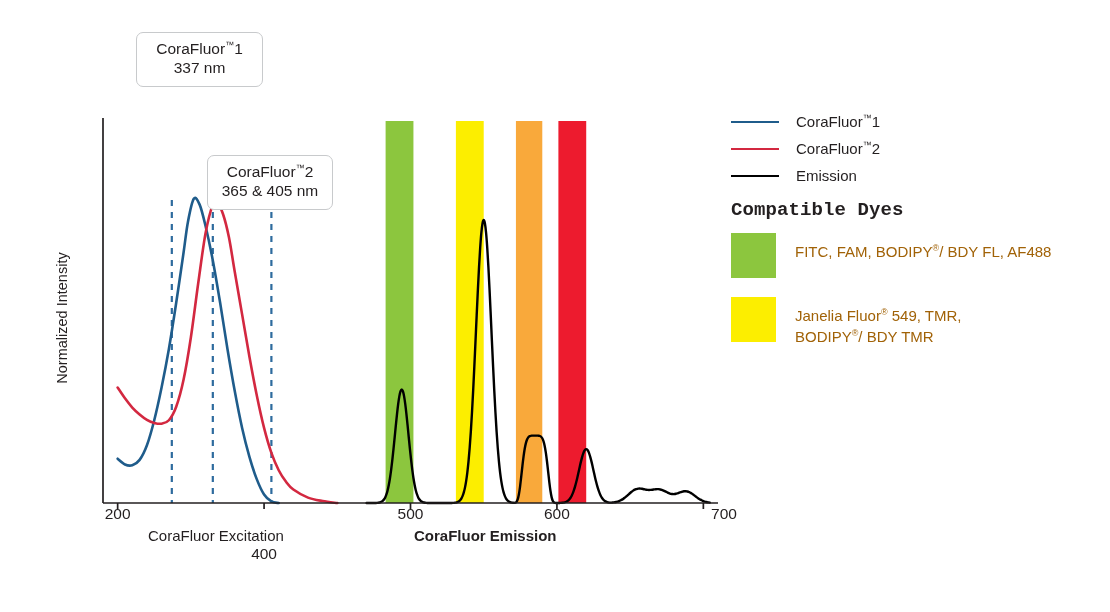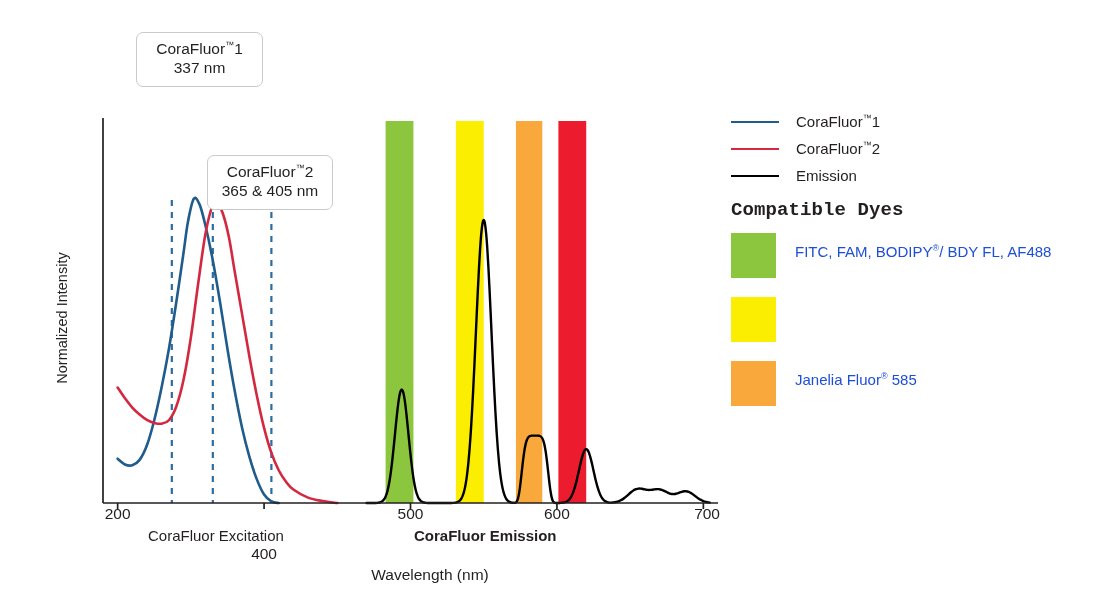--- a/index.html
+++ b/index.html
@@ -35,21 +35,21 @@
   .leg-line{width:48px;height:0;border-top-width:2.6px;border-top-style:solid;
             margin-right:17px;flex:none;}
   .leg-txt{font-size:15px;color:#231f20;white-space:nowrap;}
   .leg-txt sup{font-size:9px;vertical-align:super;line-height:0;}
 
   #dyes-title{position:absolute;left:731px;top:199px;font-size:19px;
               font-weight:bold;color:#231f20;letter-spacing:.1px;font-family:Liberation Mono, monospace;}
   #dyes-list{position:absolute;left:731px;top:233px;width:360px;}
   .dye-row{display:flex;align-items:flex-start;margin-bottom:19px;}
   .dye-sw{width:45px;height:45px;flex:none;margin-right:19px;}
-  .dye-txt{font-size:15px;color:#1d4ed8;line-height:1.38;padding-top:9px;}
+  .dye-txt{font-size:15px;color:#a16207;line-height:1.38;padding-top:9px;}
   .dye-txt sup{font-size:9px;vertical-align:super;line-height:0;}
 </style>
 </head>
 <body>
 
 <div id="chart-root">
 
   <svg class="plot-svg" width="1110" height="612">
     <g id="bands-group">
         <rect x="385.60714285714283" y="121" width="27.821428571428612" height="382" fill="#8CC63E"></rect>
@@ -87,25 +87,24 @@
   <div class="callout" id="callout-cf2">
     <span class="ln"><span>CoraFluor</span><sup>™</sup><span>2</span></span>
     <span class="ln">365 &amp; 405 nm</span>
   </div>
 
   <div id="x-tick-labels">
       <div class="axis-num" style="left: 87.6429px; top: 505px;">200</div>
       <div class="axis-num" style="left: 234.071px; top: 505px; margin-top: 40px;">400</div>
       <div class="axis-num" style="left: 380.5px; top: 505px;">500</div>
       <div class="axis-num" style="left: 526.929px; top: 505px;">600</div>
-      <div class="axis-num" style="left: 660px; top: 505px; text-align: right;">700</div>
+      <div class="axis-num" style="left: 694px; top: 505px;">700</div>
     </div>
   <div class="sub-label" id="sub-left" style="left:148px;top:527px;">CoraFluor Excitation</div>
   <div class="sub-label" id="sub-right" style="left:414px;top:527px;font-weight:bold;">CoraFluor Emission</div>
-  <div id="x-axis-title">Wavelength (nm)</div>
   <div id="y-axis-title">Normalized Intensity</div>
 
   <div id="legend">
       <div class="leg-row">
         <span class="leg-line" style="border-top-color: rgb(31, 92, 139);"></span>
         <span class="leg-txt"><span>CoraFluor</span><sup>™</sup><span>1</span></span>
       </div>
       <div class="leg-row">
         <span class="leg-line" style="border-top-color: rgb(211, 40, 64);"></span>
         <span class="leg-txt"><span>CoraFluor</span><sup>™</sup><span>2</span></span>
@@ -118,22 +117,20 @@
   <div id="dyes-title">Compatible Dyes</div>
   <div id="dyes-list">
       <div class="dye-row">
         <div class="dye-sw" style="background: rgb(140, 198, 62);"></div>
         <div class="dye-txt">
           <div><span>FITC, FAM, BODIPY</span><sup>®</sup><span>/ BDY FL, AF488</span></div>
         </div>
       </div>
       <div class="dye-row">
         <div class="dye-sw" style="background: rgb(252, 238, 0);"></div>
-      </div>
-      <div class="dye-row">
-        <div class="dye-sw" style="background: rgb(249, 169, 59);"></div>
         <div class="dye-txt">
-          <div><span>Janelia Fluor</span><sup>®</sup><span> 585</span></div>
+          <div><span>Janelia Fluor</span><sup>®</sup><span> 549, TMR,</span></div>
+          <div><span>BODIPY</span><sup>®</sup><span>/ BDY TMR</span></div>
         </div>
       </div>
     </div>
 
 </div>
 
 </body></html>

